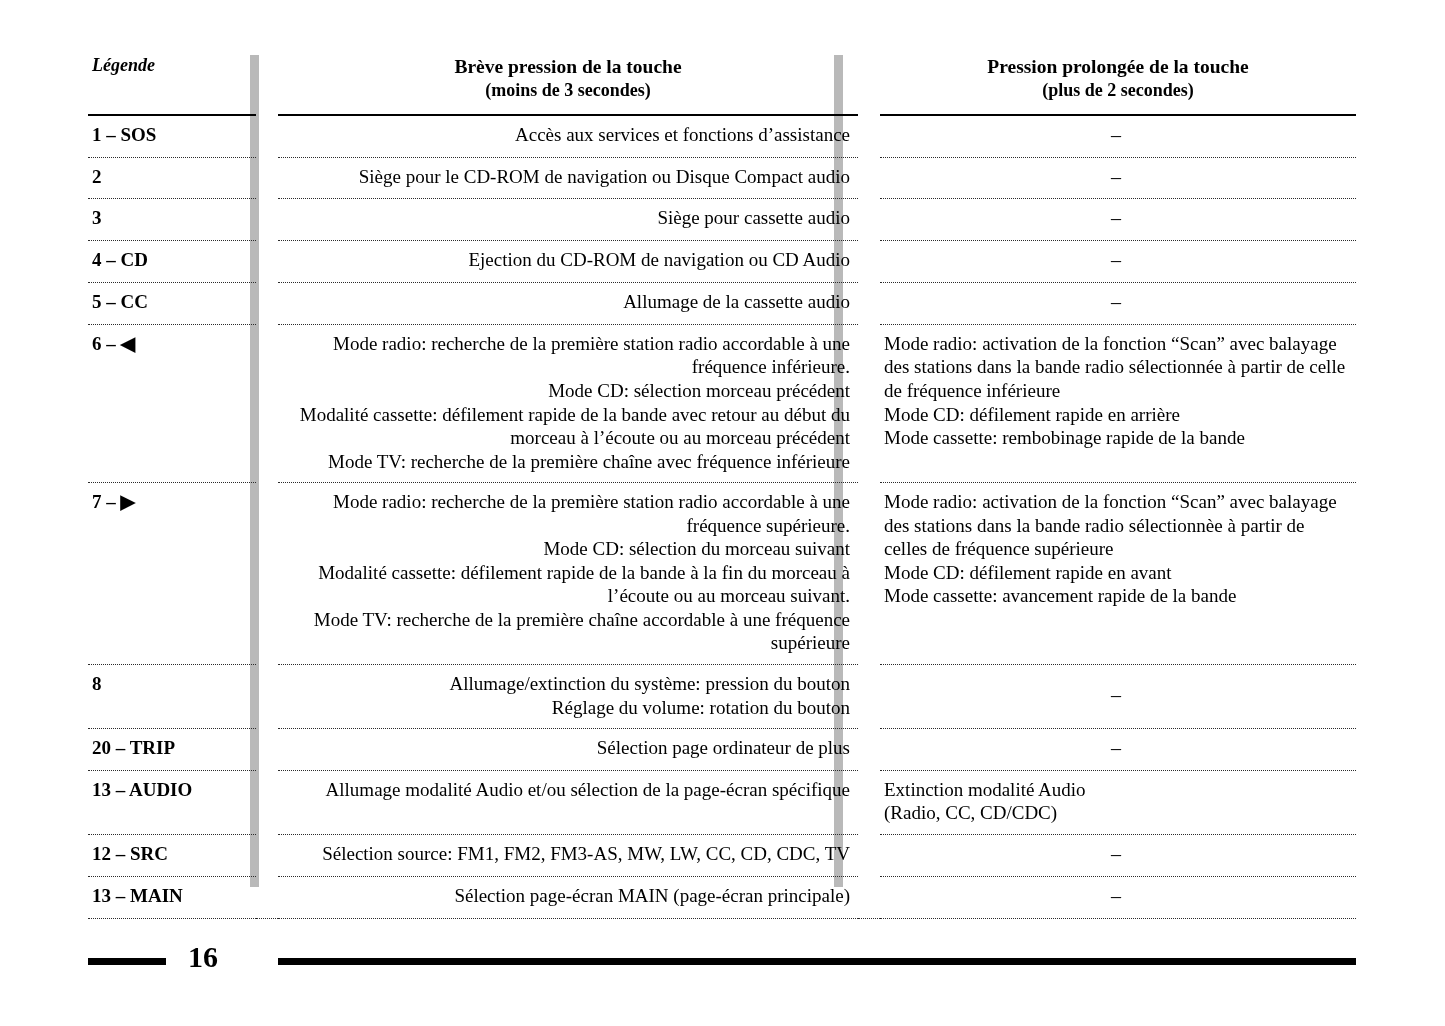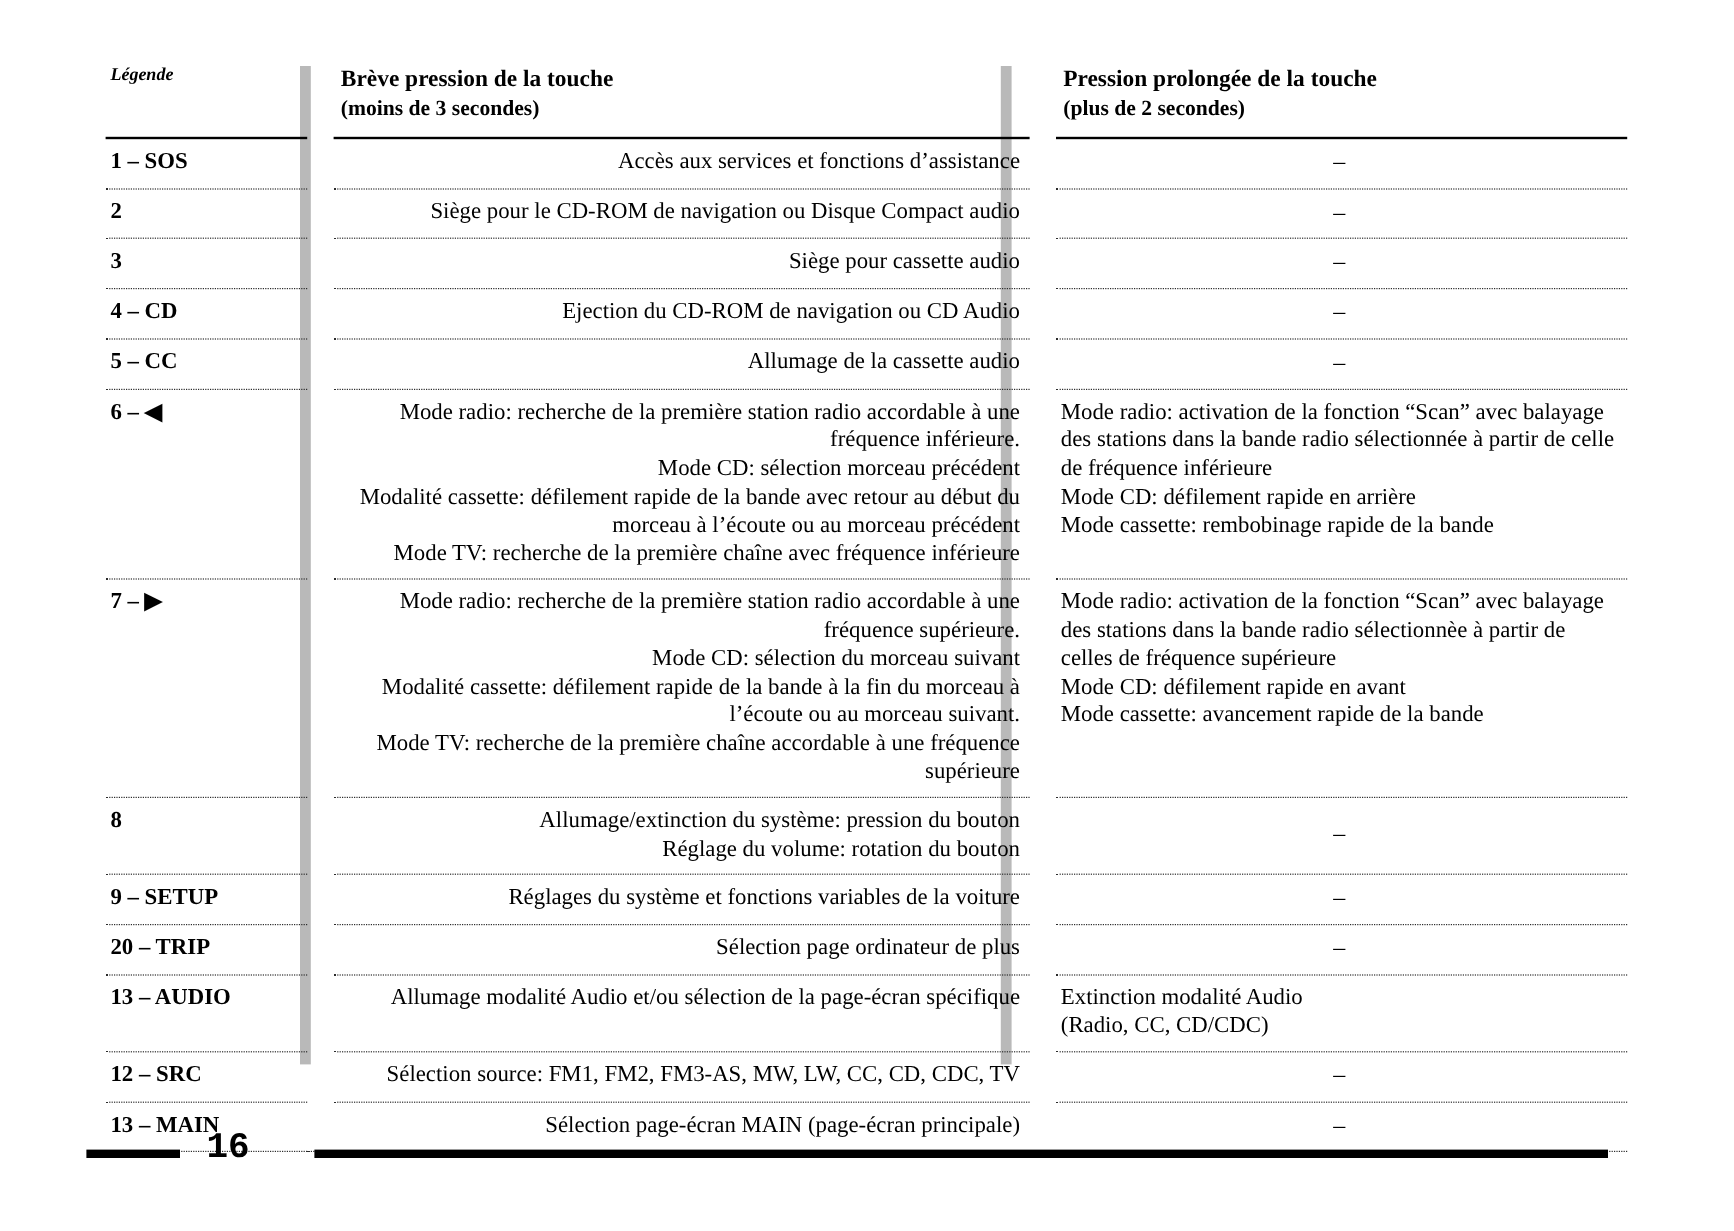--- a/index.html
+++ b/index.html
@@ -30,35 +30,36 @@
     table-layout: fixed;
   }
 
   table.legend-table col.c1 { width: 168px; }
   table.legend-table col.sep1 { width: 22px; }
   table.legend-table col.c2 { width: 580px; }
   table.legend-table col.sep2 { width: 22px; }
   table.legend-table col.c3 { width: 476px; }
 
   .hdr-cell {
+    text-align: center;
     font-weight: bold;
     font-size: 19.5px;
     line-height: 1.25;
     padding: 0 6px 12px 6px;
     vertical-align: top;
   }
   .hdr-cell .sub {
     display: block;
     font-size: 18px;
   }
   .hdr-left {
     text-align: left;
     font-style: italic;
     font-weight: bold;
-    font-size: 15px;
+    font-size: 18px;
     padding: 0 0 12px 4px;
     vertical-align: top;
   }
 
   .headrule td {
     border-bottom: 2.5px solid #000;
     height: 0;
     padding: 0;
     font-size: 0;
     line-height: 0;
@@ -96,25 +97,24 @@
   .sep-band {
     position: absolute;
     width: 9px;
     background: #b9b9b9;
   }
   .band1 { left: 250px; top: 55px; height: 832px; }
   .band2 { left: 834px; top: 55px; height: 832px; }
 
   .footer {
     position: absolute;
-    left: 72px;
+    left: 88px;
     bottom: 48px;
     width: 1268px;
     height: 30px;
-    font-family: Liberation Mono, monospace;
   }
   .footer .rule-left {
     position: absolute;
     left: 0;
     top: 10px;
     width: 78px;
     height: 7px;
     background: #000;
   }
   .footer .pagenum {
@@ -223,27 +223,20 @@
             <td class="col-long">Mode radio: activation de la fonction  “Scan” avec balayage des stations dans la bande radio sélectionnèe à partir de celles de fréquence supérieure<br>Mode CD: défilement rapide en avant<br>Mode cassette: avancement rapide de la bande</td>
           </tr>
           <tr class="data-row">
             <td class="col-legend">8</td>
             <td class="sep"></td>
             <td class="col-brief">Allumage/extinction du système: pression du bouton<br>Réglage du volume: rotation du bouton</td>
             <td class="sep"></td>
             <td class="col-long center">–</td>
           </tr>
           <tr class="data-row">
-            <td class="col-legend">9 – SETUP</td>
-            <td class="sep"></td>
-            <td class="col-brief">Réglages du système et fonctions variables de la voiture</td>
-            <td class="sep"></td>
-            <td class="col-long center">–</td>
-          </tr>
-          <tr class="data-row">
             <td class="col-legend">20 – TRIP</td>
             <td class="sep"></td>
             <td class="col-brief">Sélection page ordinateur de plus</td>
             <td class="sep"></td>
             <td class="col-long center">–</td>
           </tr>
           <tr class="data-row">
             <td class="col-legend">13 – AUDIO</td>
             <td class="sep"></td>
             <td class="col-brief">Allumage modalité Audio et/ou sélection de la page-écran spécifique</td>

